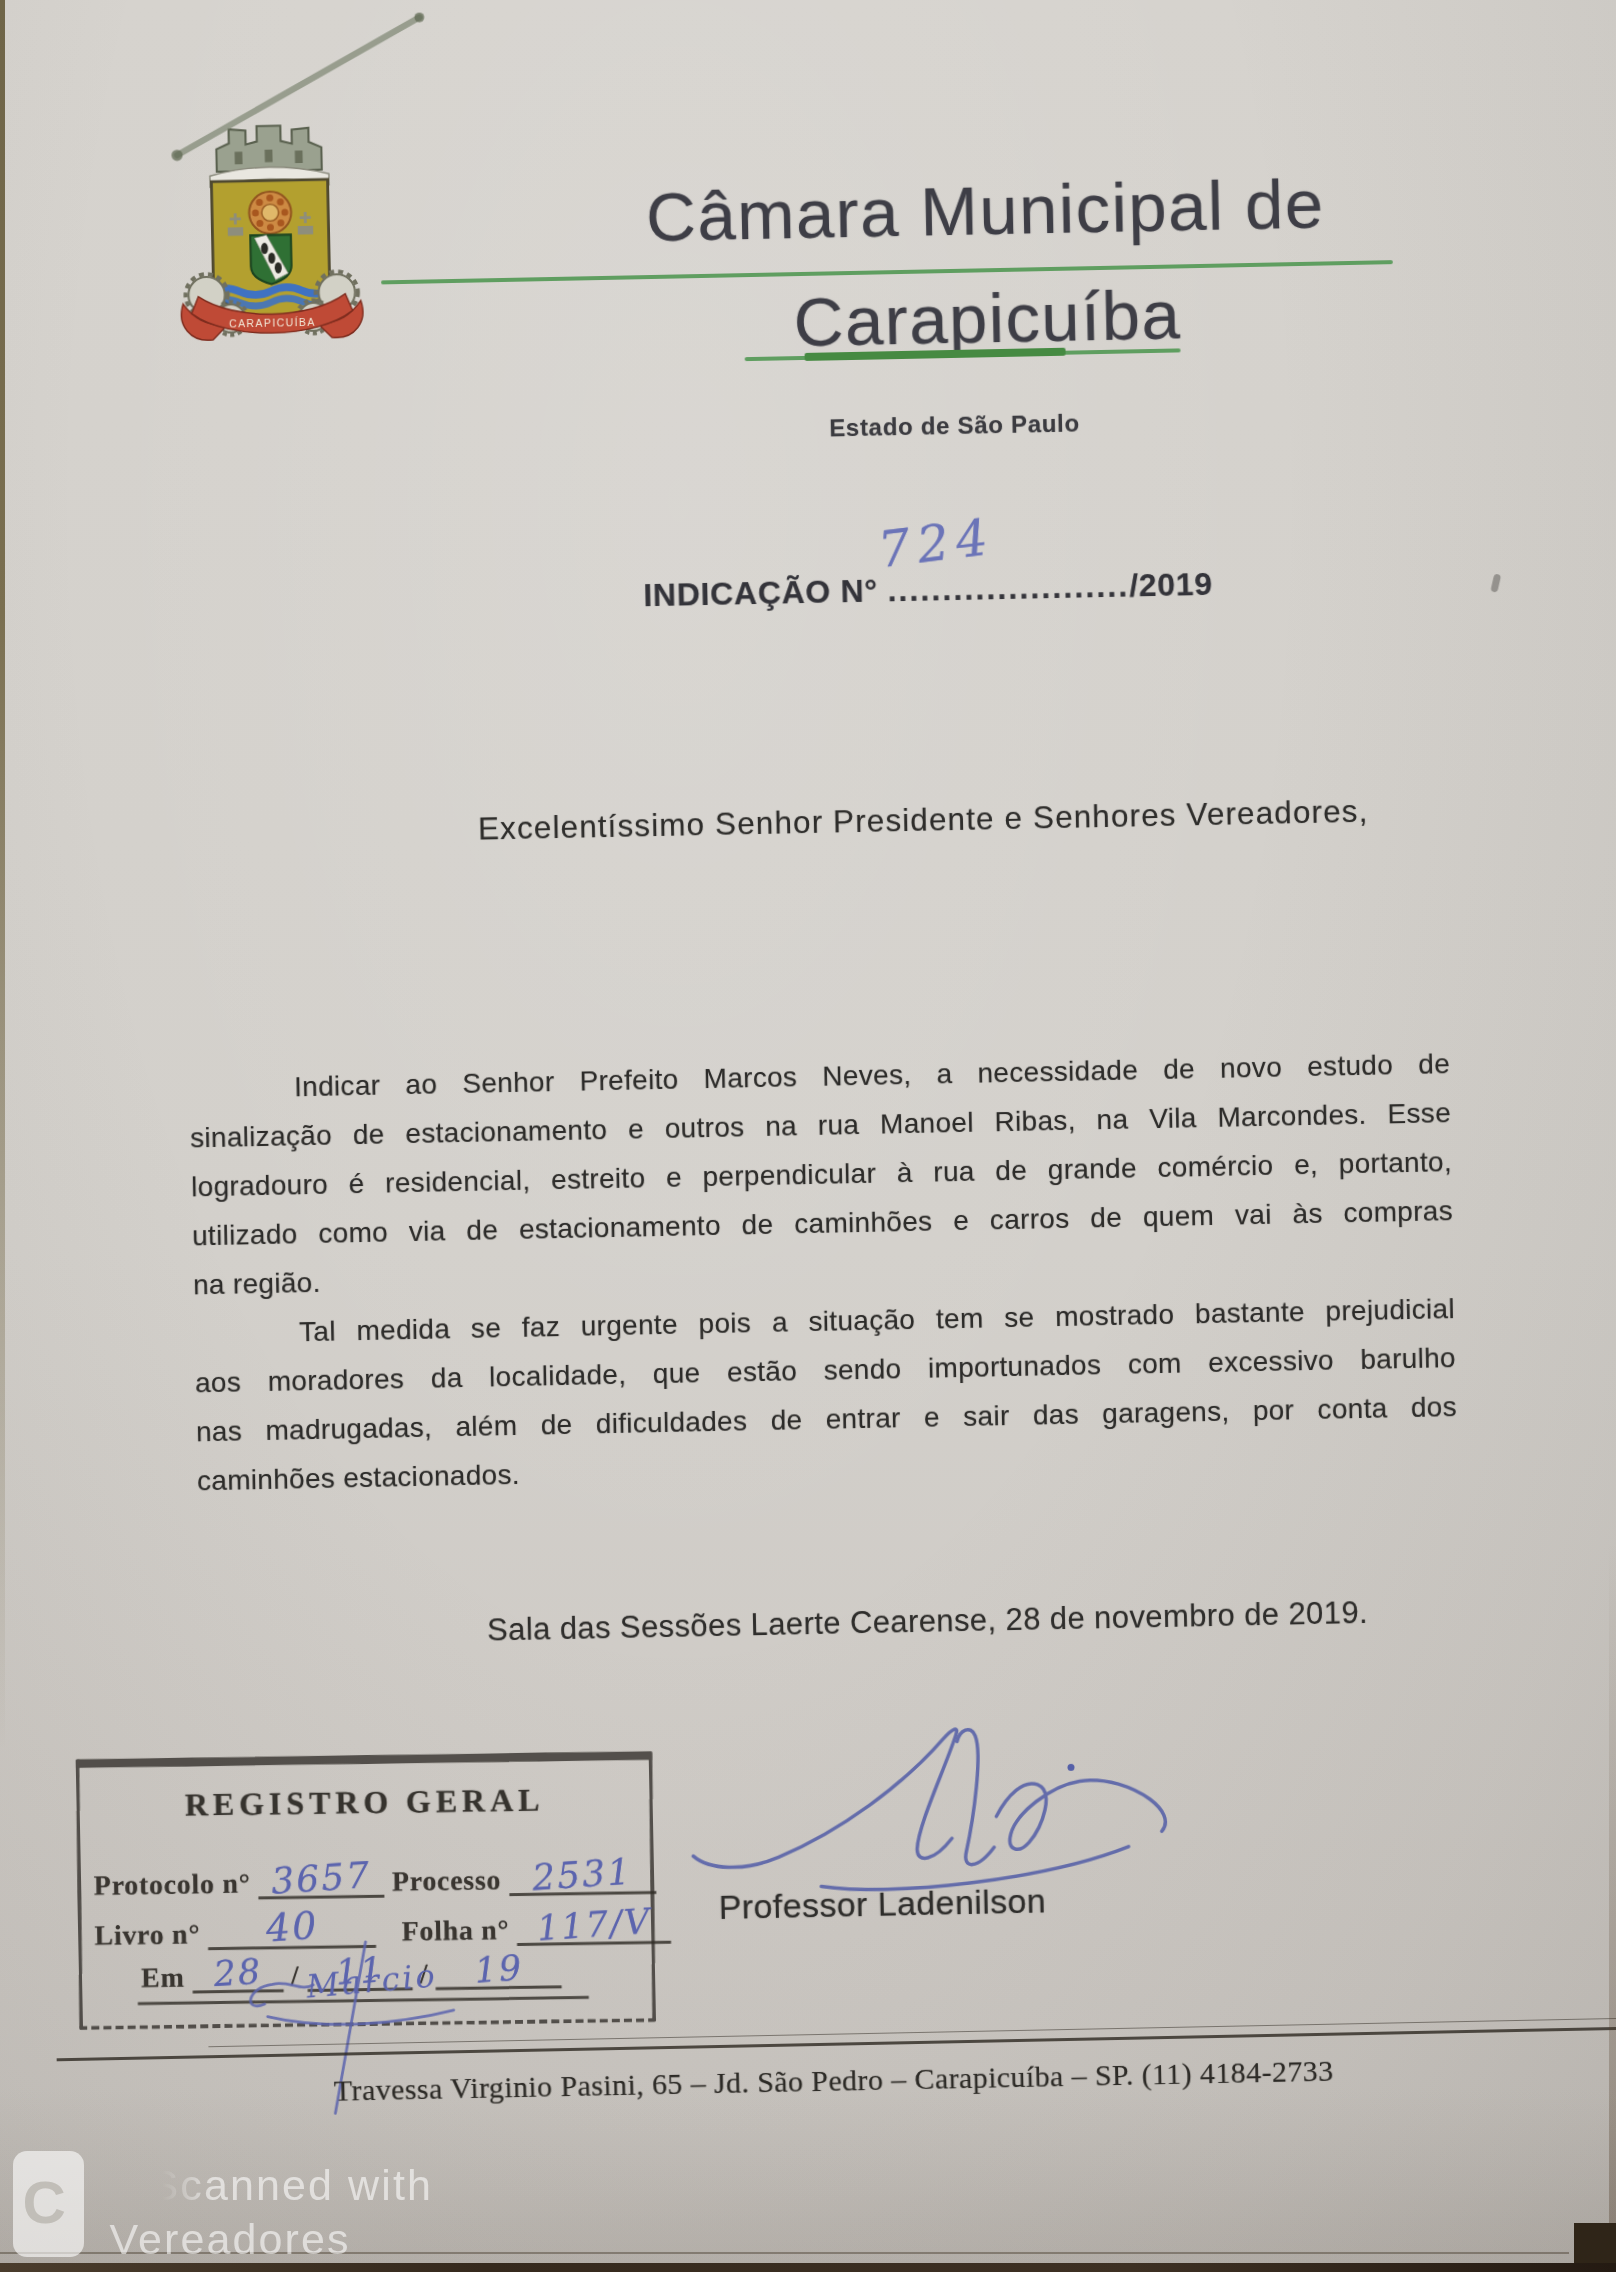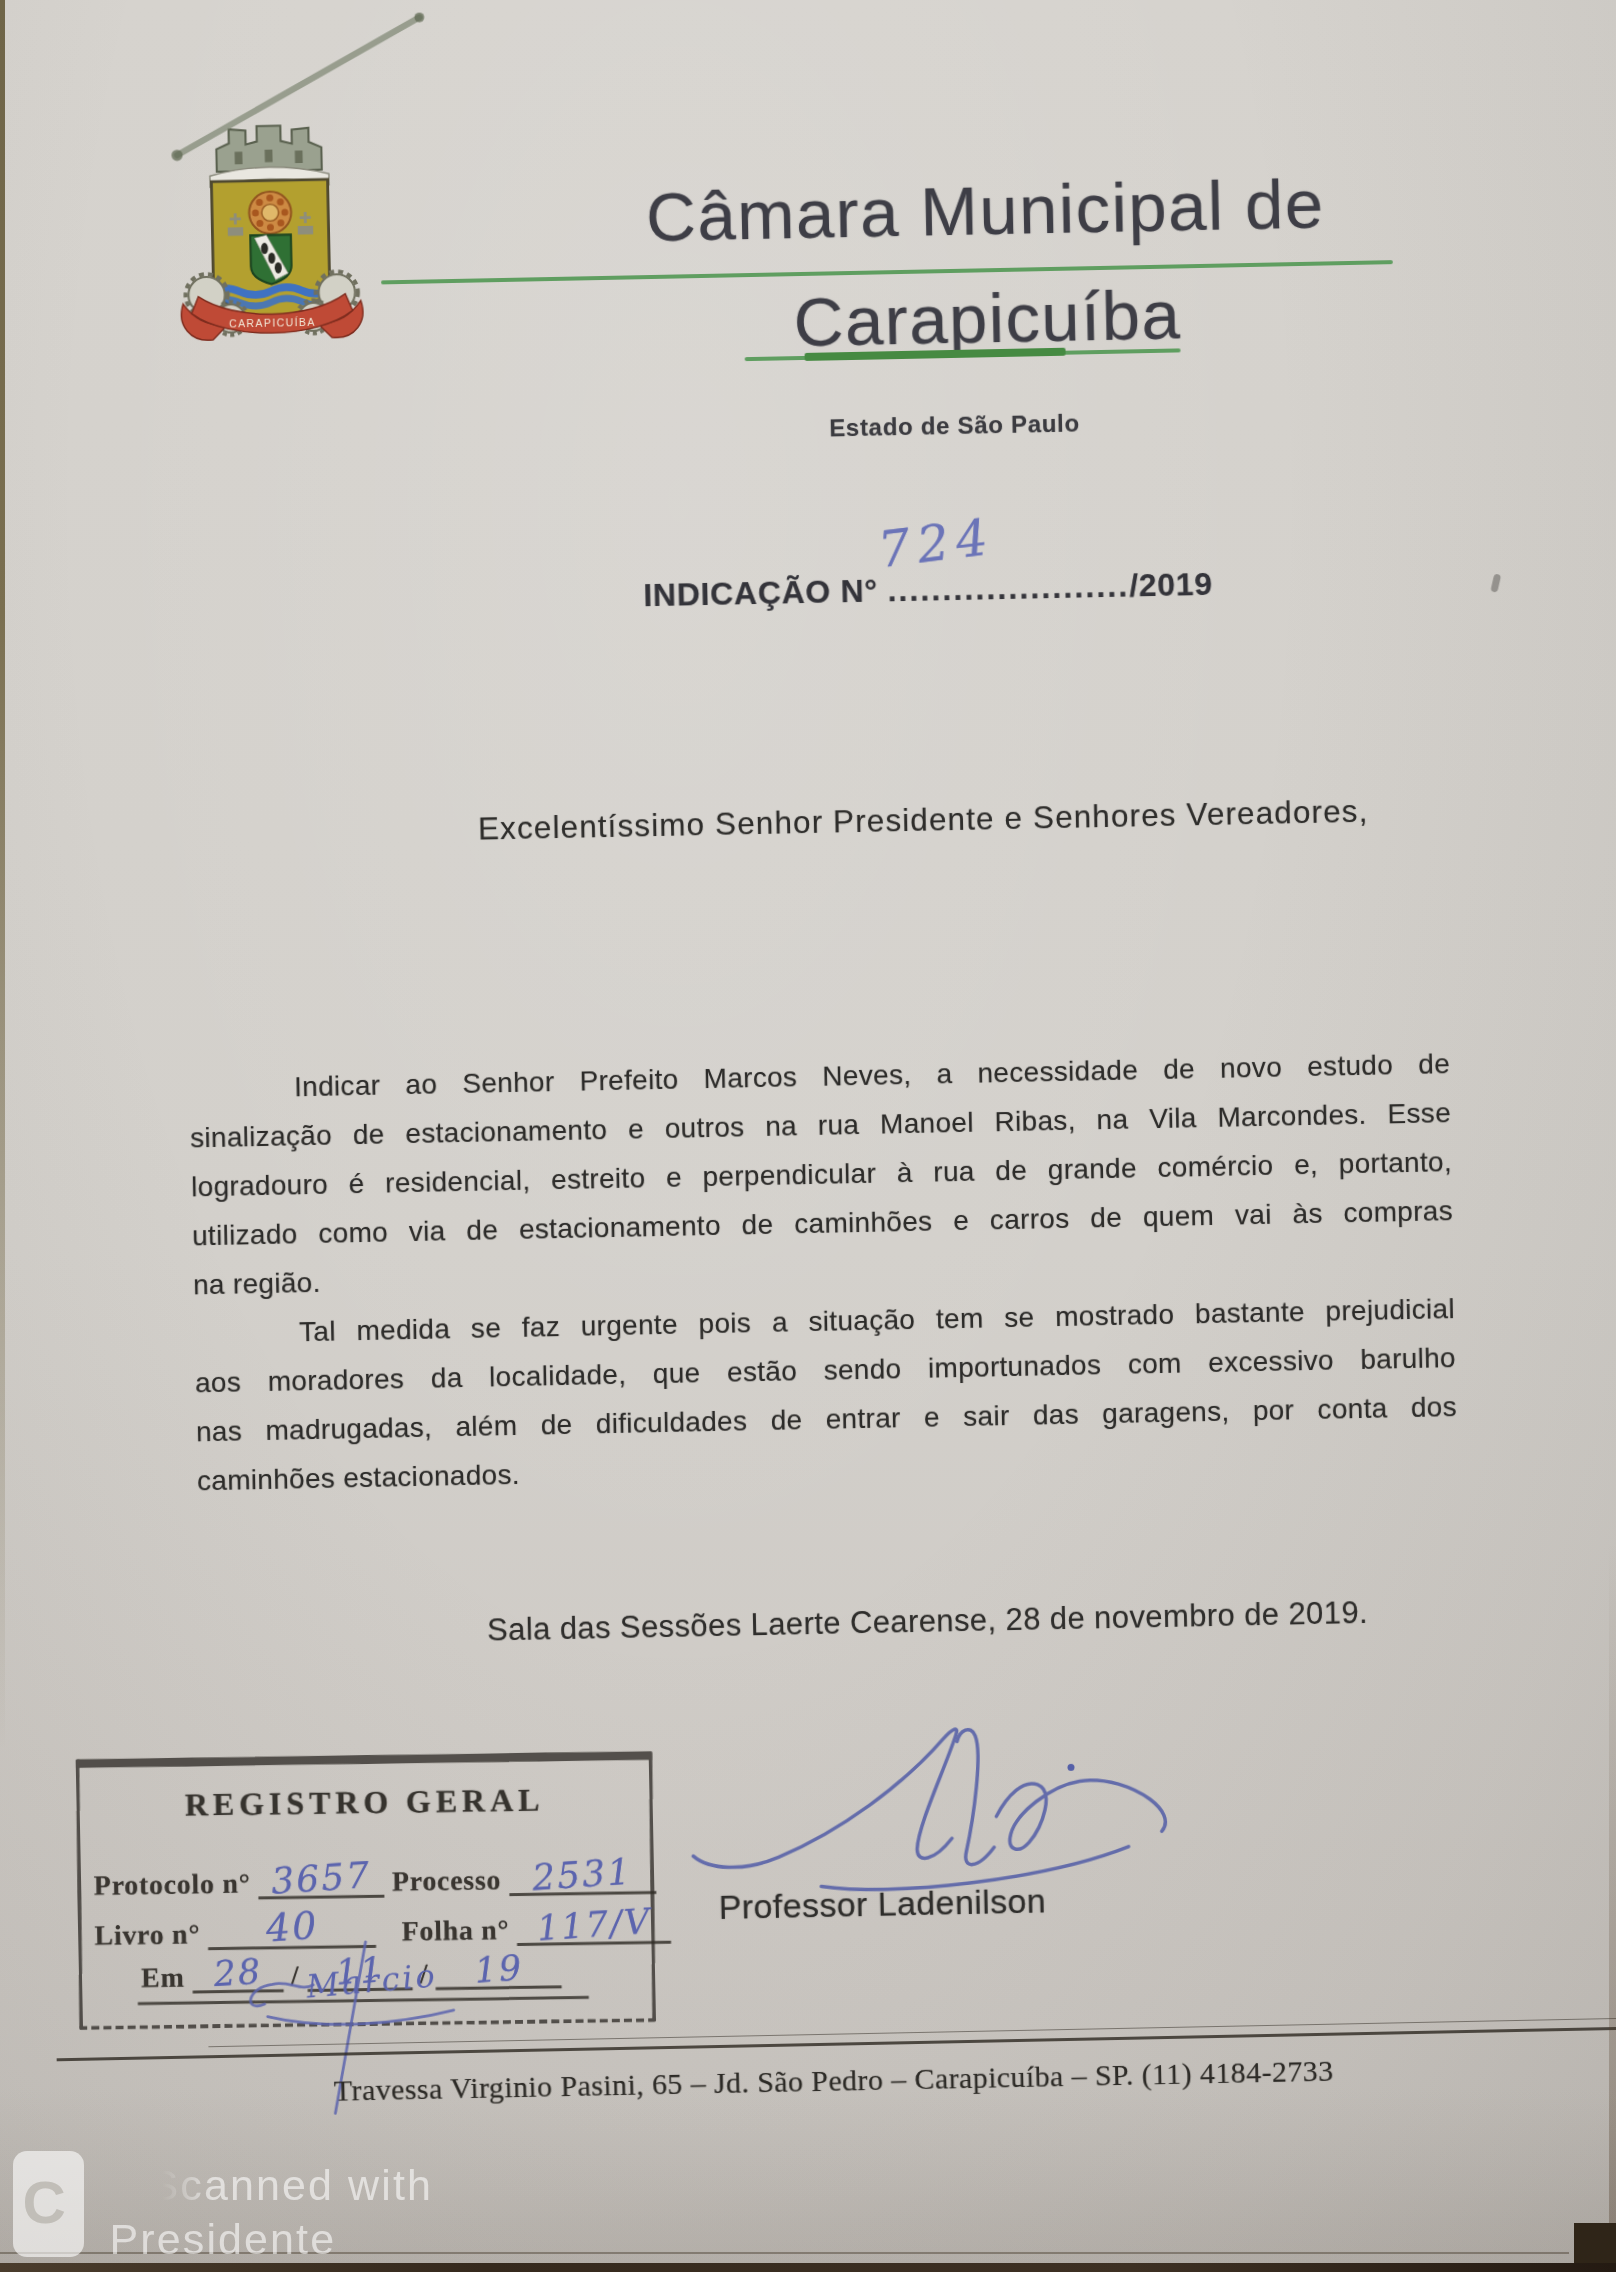--- a/index.html
+++ b/index.html
@@ -270,17 +270,17 @@
   <div class="bottom-shade"></div>
   <div class="paper-bottom-line"></div>
   <div class="edge-corner-br"></div>
   <div class="edge-bottom"></div>
 
   <div class="watermark">
     <div class="wm-logo">
       <span class="wm-c">C</span>
     </div>
     <div class="wm-line wm-line1">Scanned with</div>
-    <div class="wm-line wm-line2">Presidente</div>
+    <div class="wm-line wm-line2">Vereadores</div>
   </div>
 
 </div>
 
 
 </body></html>

